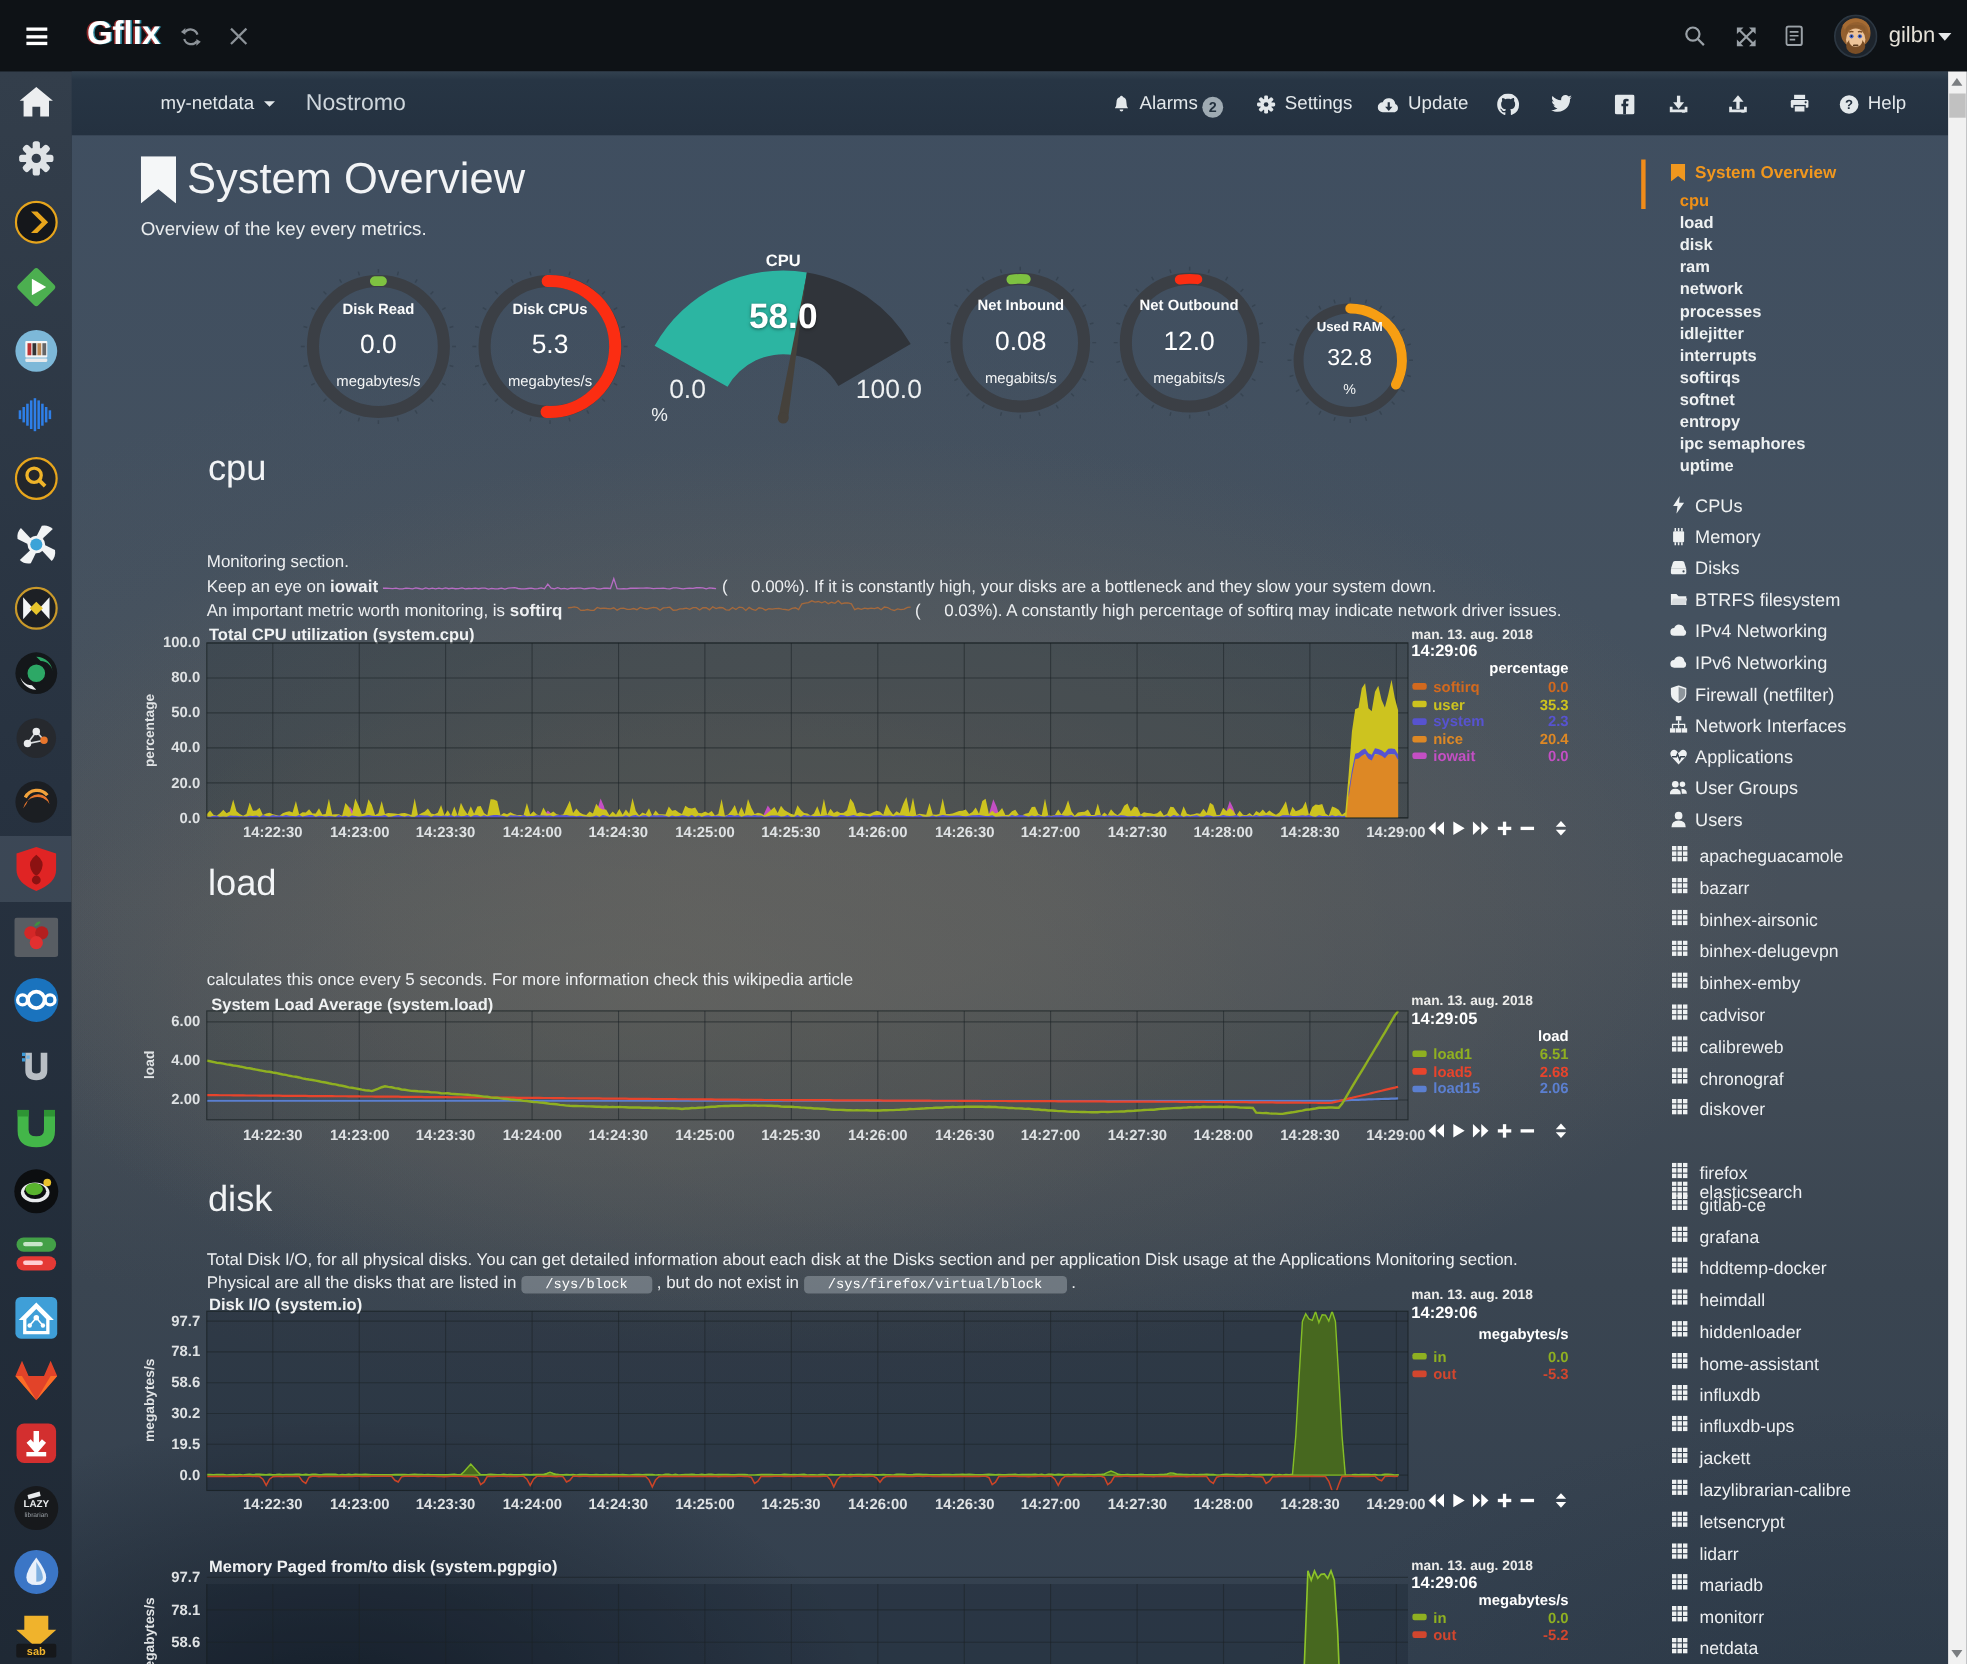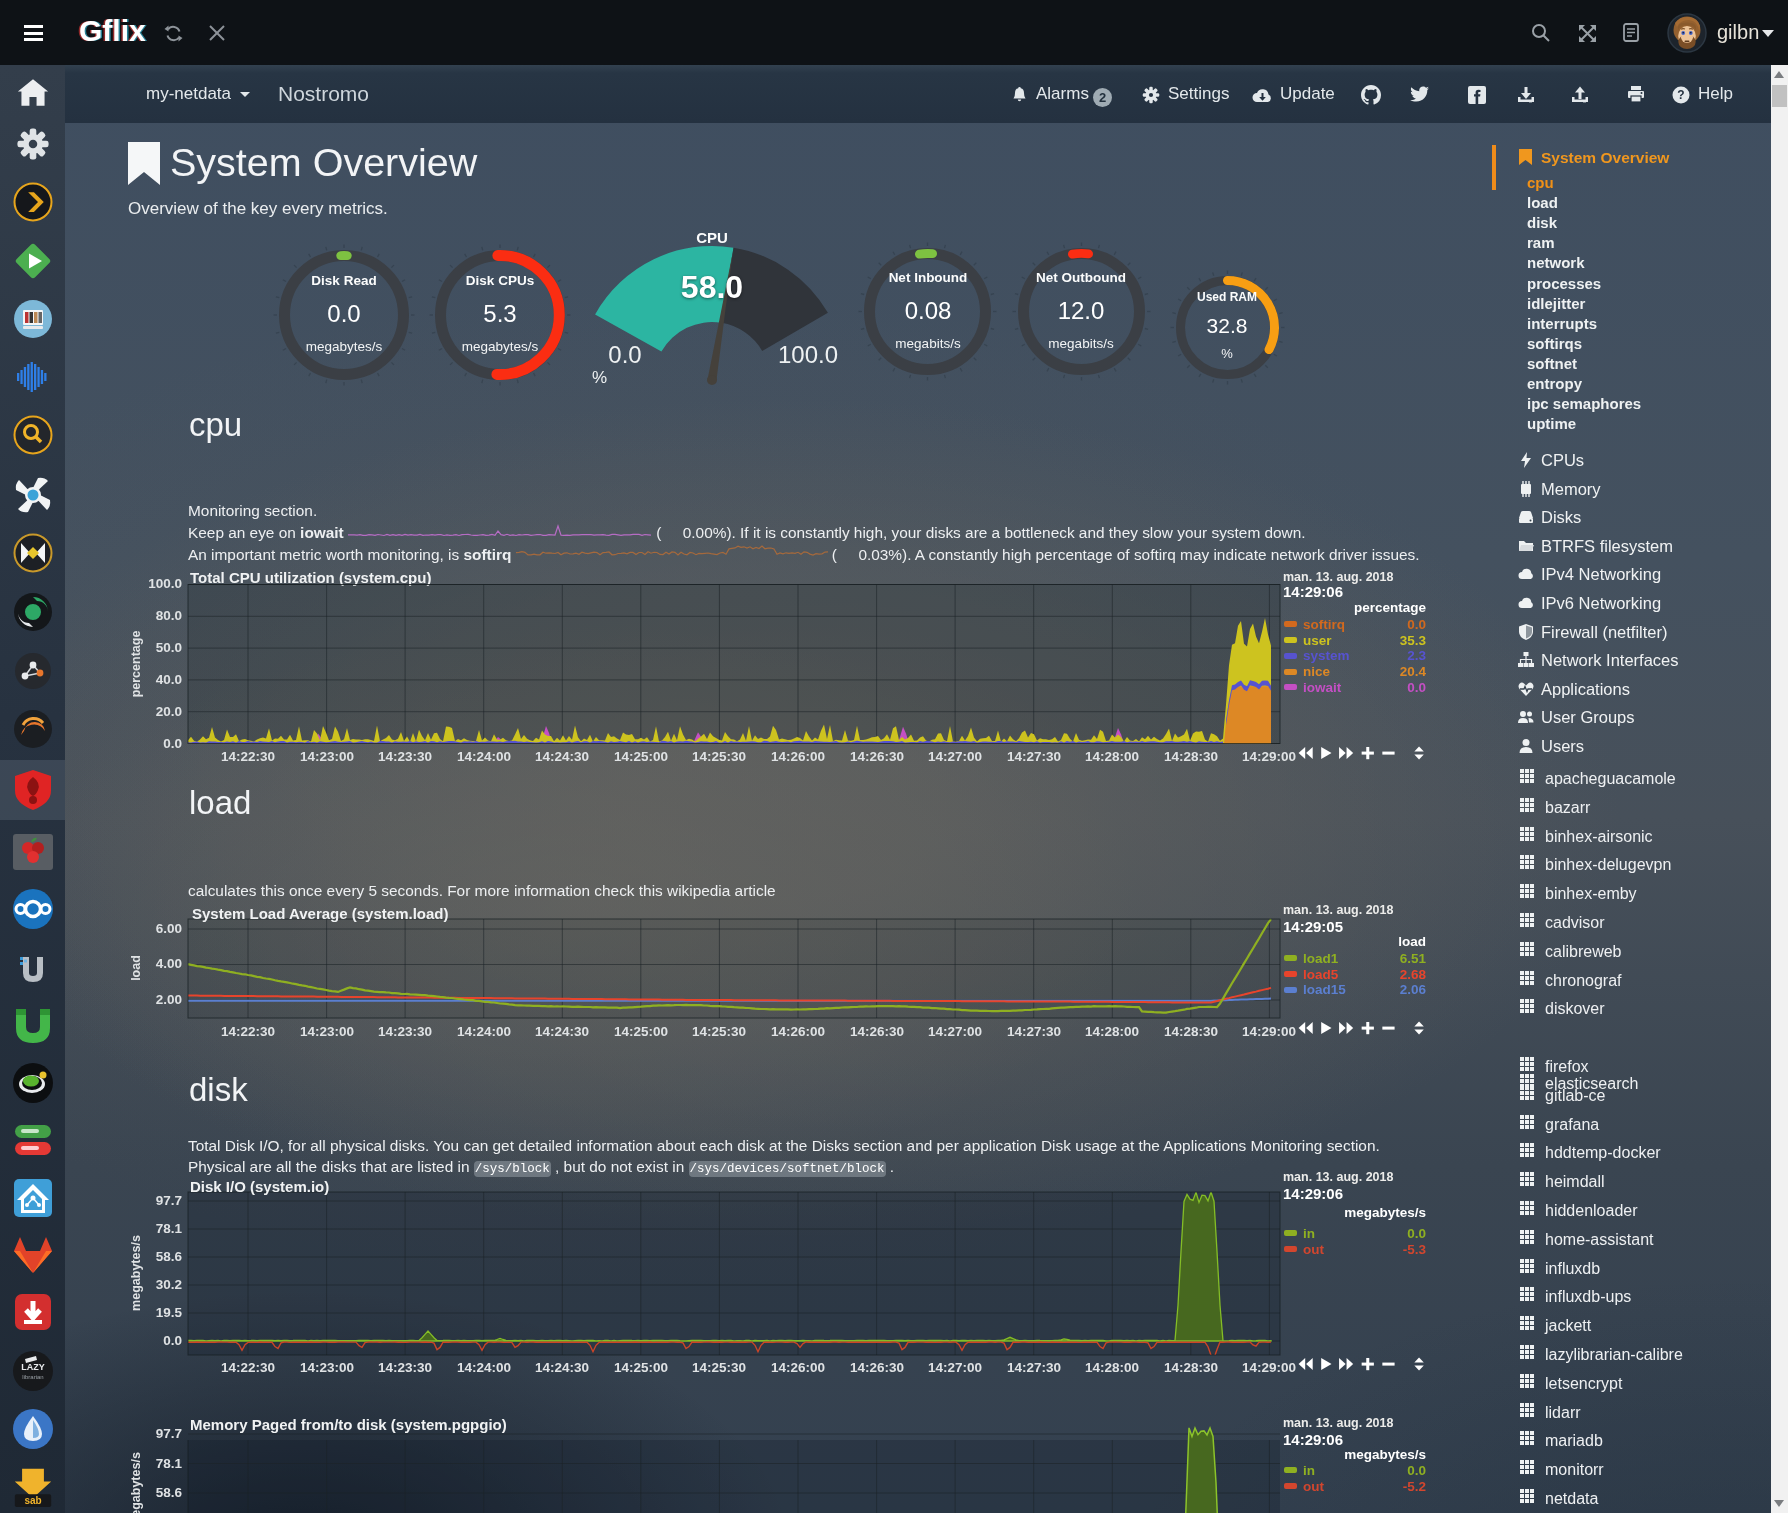--- a/index.html
+++ b/index.html
@@ -37,21 +37,21 @@
 .dash{display:inline-block;width:13px;height:6px;border-radius:2px;vertical-align:middle;margin-right:6px;margin-top:-2px}
 .tools{position:absolute;left:1295px}
 .gtitle{position:absolute;text-align:center;font-weight:bold;color:#fbfcfc}
 .gval{position:absolute;text-align:center;font-weight:bold;color:#fff}
 .gunit{position:absolute;text-align:center;color:#f2f4f5}
 .mi{position:absolute;left:1527px;font-size:15px;font-weight:bold;color:#eef1f2;white-space:nowrap}
 .ms{position:absolute;left:1518px;font-size:16.5px;color:#f0f2f3;white-space:nowrap}
 .ms svg{vertical-align:-2px;margin-right:7px}
 .ma{position:absolute;left:1520px;font-size:16px;color:#eef0f2;white-space:nowrap}
 .ma svg{vertical-align:-1px;margin-right:9px}
-.code{font-family:"Liberation Mono",monospace;font-size:12.5px;background:rgba(150,158,165,.55);color:#fff;border-radius:4px;padding:1px 1px}
+.code{font-family:"Liberation Mono",monospace;font-size:12.5px;background:rgba(150,158,165,.55);color:#fff;border-radius:4px;padding:1px 22px}
 </style></head><body>
 <div id="topbar">
 <div class="abs" style="left:24px;top:25px;width:19px;height:3.4px;background:#fff"></div>
 <div class="abs" style="left:24px;top:31.5px;width:19px;height:3.4px;background:#fff"></div>
 <div class="abs" style="left:24px;top:38px;width:19px;height:3.4px;background:#fff"></div>
 <div class="abs" style="left:79px;top:14px;font-size:30px;font-weight:bold;color:#fff;text-shadow:-1.5px 0 rgba(255,60,60,.55),1.5px 0 rgba(60,220,255,.55)">Gflix</div>
 <svg class="abs" style="left:164px;top:24px" width="19" height="19" viewBox="0 0 19 19">
       <g fill="none" stroke="#8d9399" stroke-width="2">
         <path d="M15.5 7.5 A6.5 6.5 0 0 0 4 5.5"></path>
         <path d="M3.5 11.5 A6.5 6.5 0 0 0 15 13.5"></path>
@@ -775,21 +775,21 @@
 <div class="ltime" style="left:1283px;top:918px">14:29:05</div>
 <div class="lunit" style="left:1276px;top:934px">load</div>
       <div class="lrow" style="left:1284px;top:951.0px;color:#8fb021"><span class="dash" style="background:#8fb021"></span>load1</div>
       <div class="lval" style="left:1366px;top:951.0px;color:#8fb021">6.51</div>
       <div class="lrow" style="left:1284px;top:966.7px;color:#e8442c"><span class="dash" style="background:#e8442c"></span>load5</div>
       <div class="lval" style="left:1366px;top:966.7px;color:#e8442c">2.68</div>
       <div class="lrow" style="left:1284px;top:982.4px;color:#5b7fd0"><span class="dash" style="background:#5b7fd0"></span>load15</div>
       <div class="lval" style="left:1366px;top:982.4px;color:#5b7fd0">2.06</div>
       <div class="h2" style="left:189px;top:1071px">disk</div>
       <div class="para" style="left:188px;top:1135px;white-space:nowrap">Total Disk I/O, for all physical disks. You can get detailed information about each disk at the Disks section and per application Disk usage at the Applications Monitoring section.</div>
-<div class="para" style="left:188px;top:1156px;white-space:nowrap">Physical are all the disks that are listed in <span class="code">/sys/block</span> , but do not exist in <span class="code">/sys/devices/softnet/block</span> .</div>
+<div class="para" style="left:188px;top:1156px;white-space:nowrap">Physical are all the disks that are listed in <span class="code">/sys/block</span> , but do not exist in <span class="code">/sys/firefox/virtual/block</span> .</div>
       <div class="ctitle" style="left:190px;top:1178px">Disk I/O (system.io)</div>
       <div class="ylab" style="left:127px;top:1193px">97.7</div>
       <div class="ylab" style="left:127px;top:1221px">78.1</div>
       <div class="ylab" style="left:127px;top:1249px">58.6</div>
       <div class="ylab" style="left:127px;top:1277px">30.2</div>
       <div class="ylab" style="left:127px;top:1305px">19.5</div>
       <div class="ylab" style="left:127px;top:1333px">0.0</div>
       <div class="xlab" style="left:208px;top:1360px">14:22:30</div>
       <div class="xlab" style="left:287px;top:1360px">14:23:00</div>
       <div class="xlab" style="left:365px;top:1360px">14:23:30</div>

